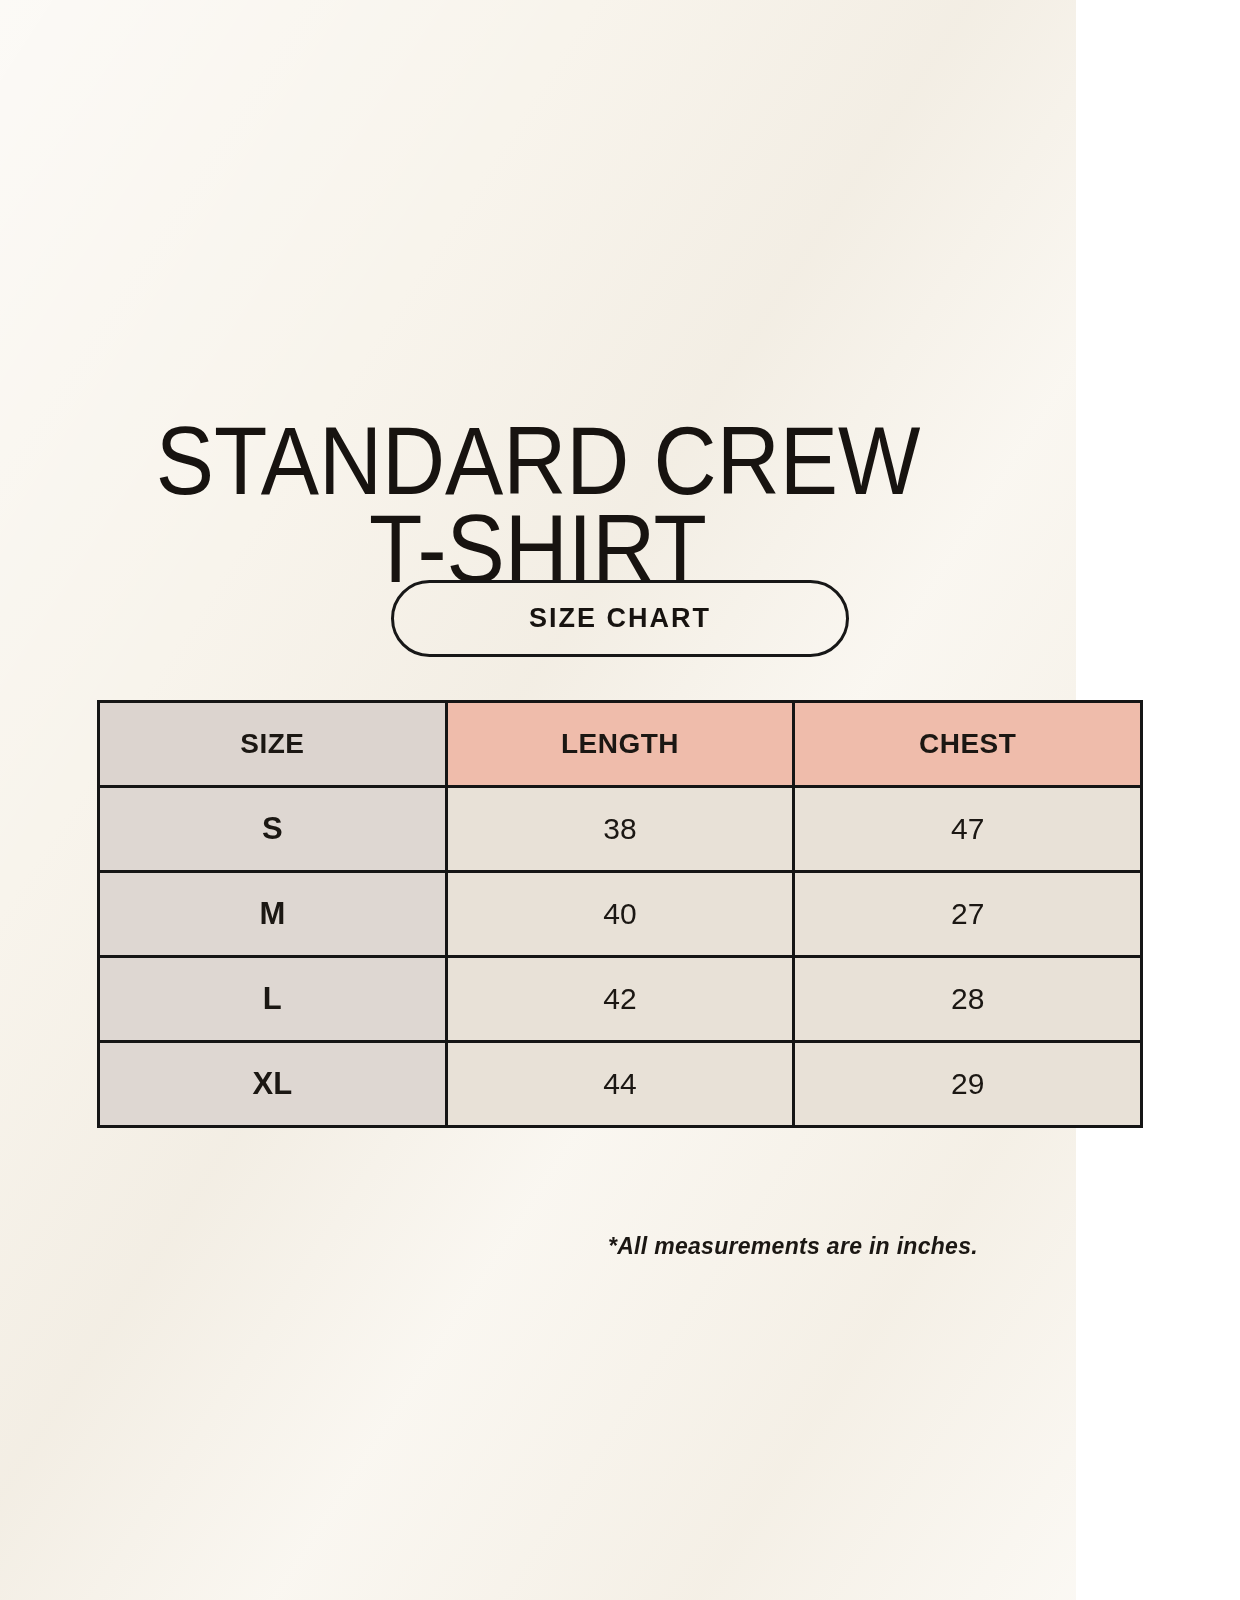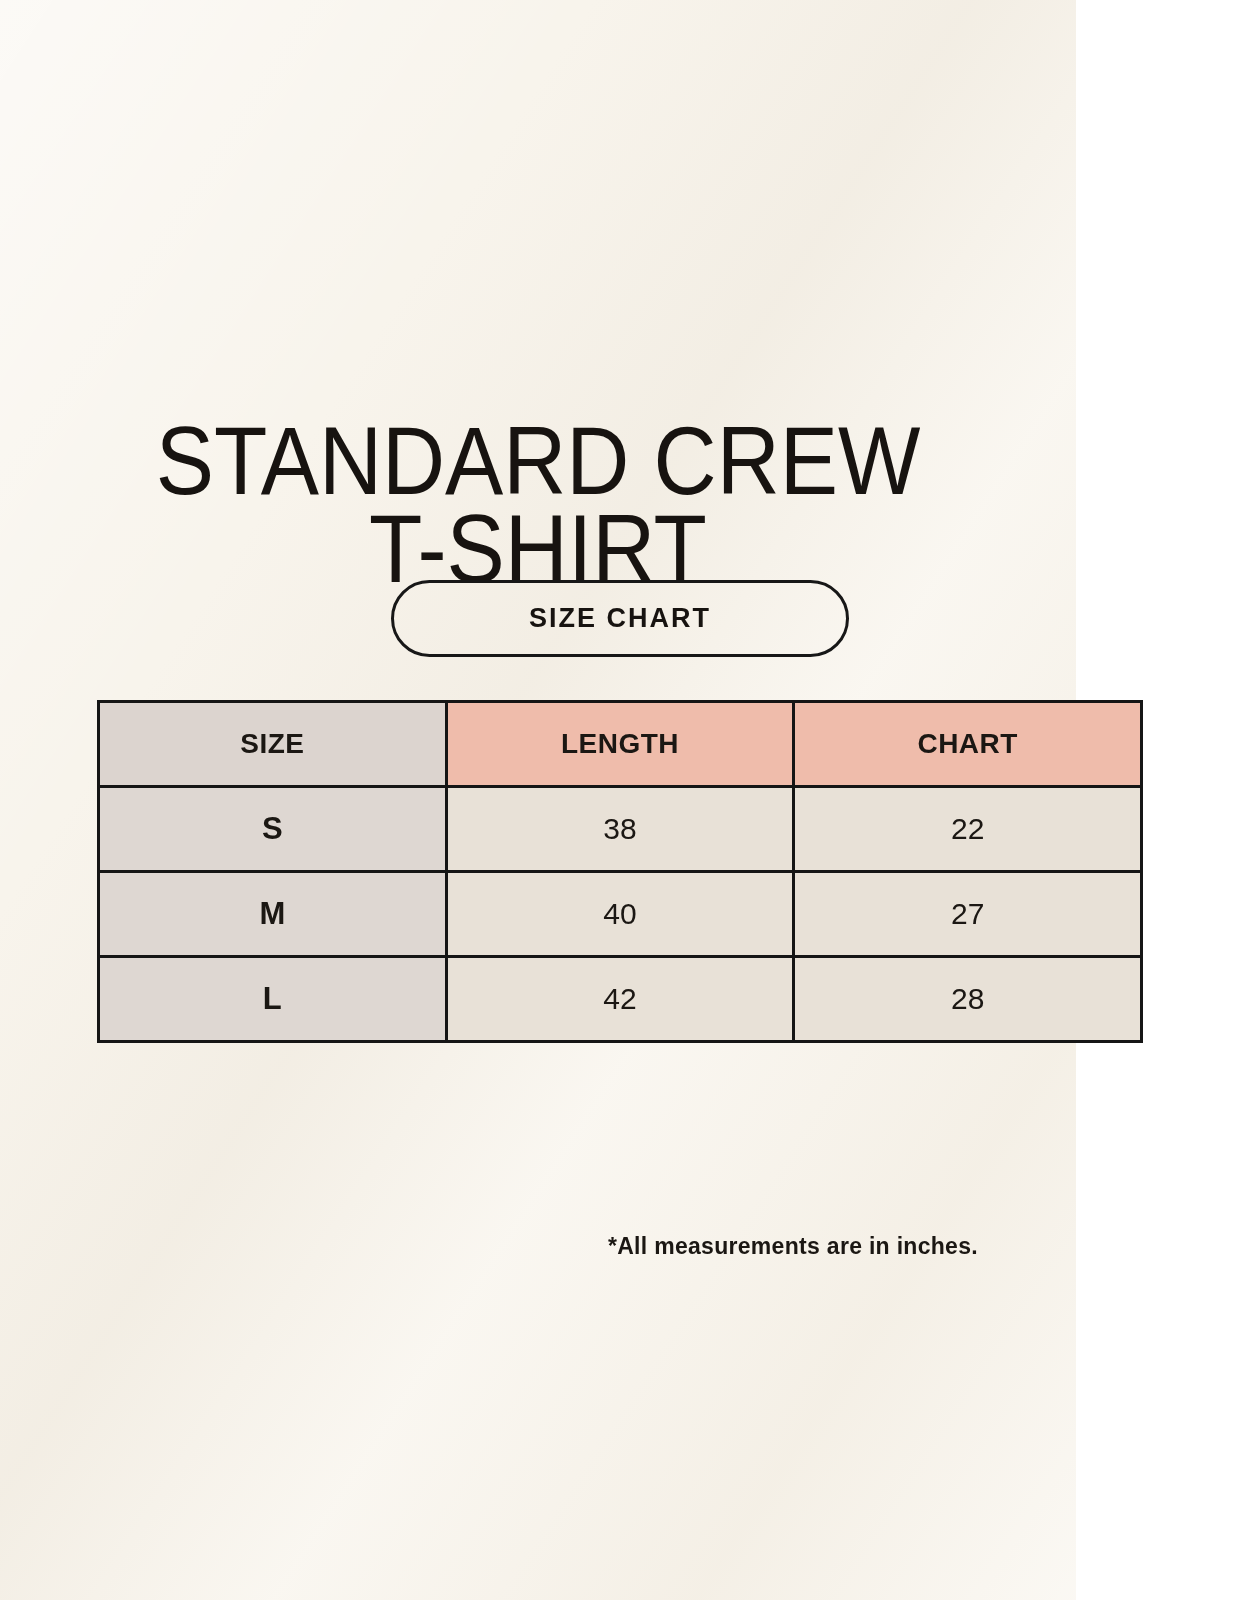--- a/index.html
+++ b/index.html
@@ -86,57 +86,63 @@
     font-weight: 400;
   }
   .footnote {
     position: absolute;
     top: 1233px;
     right: 98px;
     font-size: 23px;
     font-weight: 700;
     letter-spacing: 0.3px;
     color: #1b1713;
+    font-style: italic;
   }
 </style>
 </head>
 <body>
 
 <div class="canvas">
 
   <h1 class="page-title"><span>STANDARD CREW</span><br>
     <span>T-SHIRT</span>
   </h1>
 
   <div class="badge">
     <span>SIZE CHART</span>
   </div>
 
   <table class="size-table">
     <thead>
       <tr>
         <th class="col-size-hd">SIZE</th>
         <th class="col-measure-hd">LENGTH</th>
-        <th class="col-measure-hd">CHART</th>
+        <th class="col-measure-hd">CHEST</th>
       </tr>
     </thead>
     <tbody>
       <tr>
         <td class="cell-size">S</td>
         <td class="cell-value">38</td>
-        <td class="cell-value">22</td>
+        <td class="cell-value">47</td>
       </tr>
       <tr>
         <td class="cell-size">M</td>
         <td class="cell-value">40</td>
         <td class="cell-value">27</td>
       </tr>
       <tr>
         <td class="cell-size">L</td>
         <td class="cell-value">42</td>
         <td class="cell-value">28</td>
       </tr>
+      <tr>
+        <td class="cell-size">XL</td>
+        <td class="cell-value">44</td>
+        <td class="cell-value">29</td>
+      </tr>
     </tbody>
   </table>
 
   <div class="footnote">*All measurements are in inches.</div>
 
 </div>
 
 </body></html>

